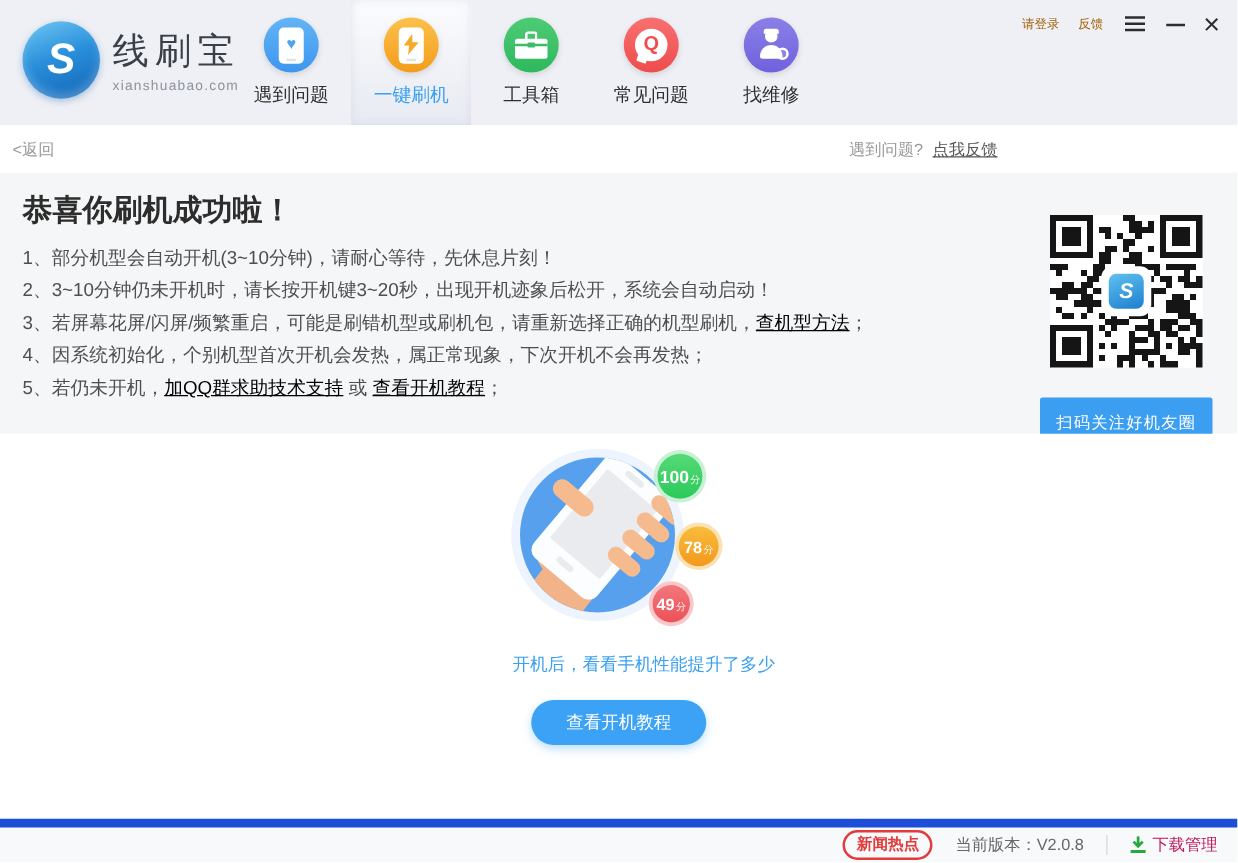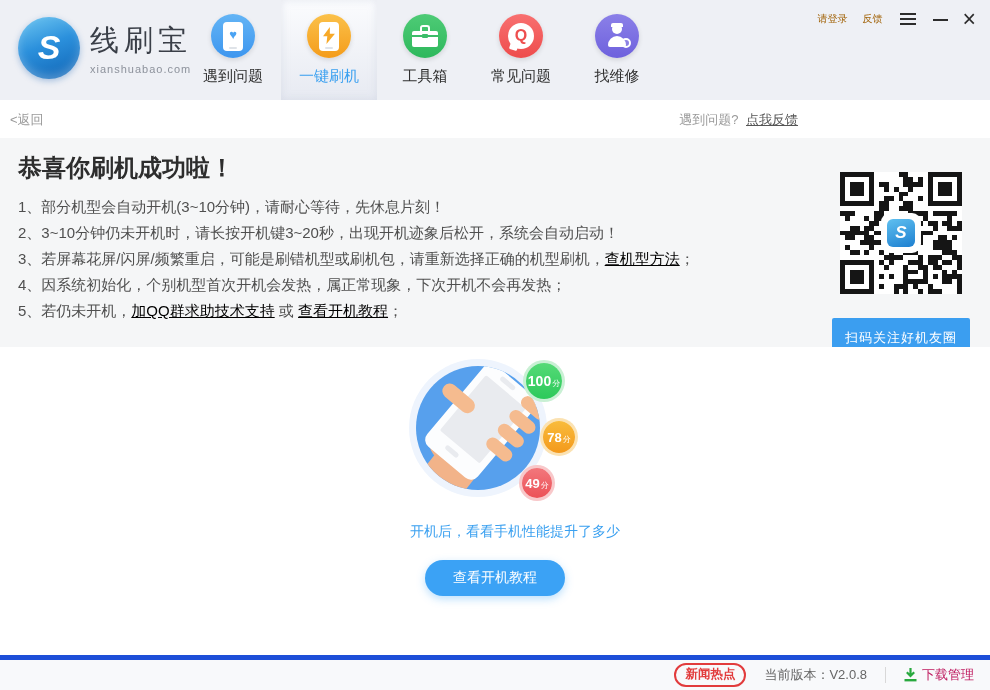--- a/index.html
+++ b/index.html
@@ -101,21 +101,21 @@
 
   .promo-line { position:absolute; top:176px; left:0; width:100%; text-align:center;
     color:#3aa0f0; font-size:14px;padding-left:40px; }
   .promo-btn { position:absolute; top:213px; left:50%; transform:translateX(-50%);
     width:140px; height:36px; border:none; border-radius:18px; background:#3ba2f5;
     color:#fff; font-size:14px; cursor:pointer; font-family:inherit;
     box-shadow:0 3px 8px rgba(59,162,245,.35); }
 
   
   .footer { position:absolute; bottom:0; left:0; width:990px; height:35px; background:#f8f9fb;
-    border-top:5px solid #1d4ed8; display:flex; align-items:center; justify-content:flex-end;
+    border-top:7px solid #1d4ed8; display:flex; align-items:center; justify-content:flex-end;
     gap:18px; padding-right:16px; }
   .news-badge { color:#e23b3c; border:2px solid #e23b3c; border-radius:12px; padding:1px 9px 2px;
     font-size:12.5px; font-weight:bold; cursor:pointer; background:transparent; font-family:inherit; }
   .version { font-size:13px; color:#666; }
   .foot-divider { width:1px; height:16px; background:#d8d8d8; }
   .download-link { display:flex; align-items:center; gap:5px; color:#be185d; font-size:13px; cursor:pointer; }
 </style>
 </head>
 <body>
 

